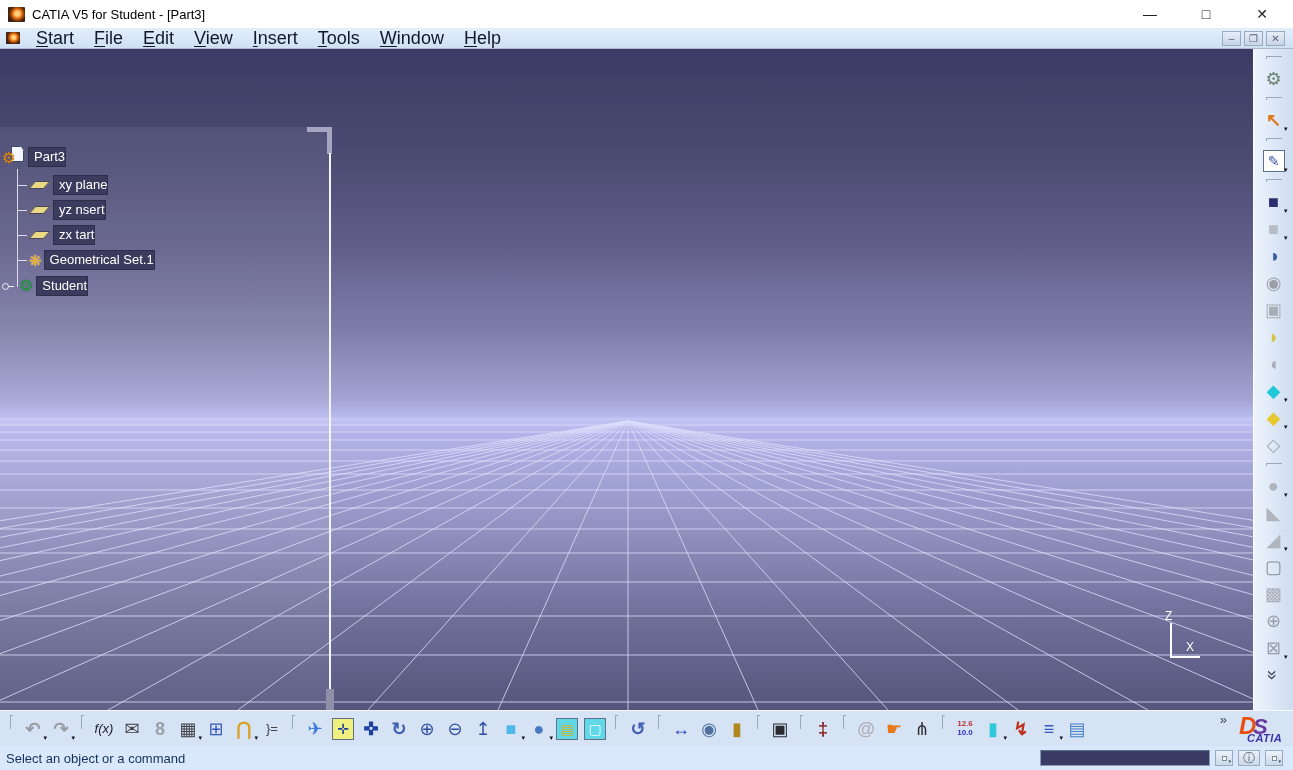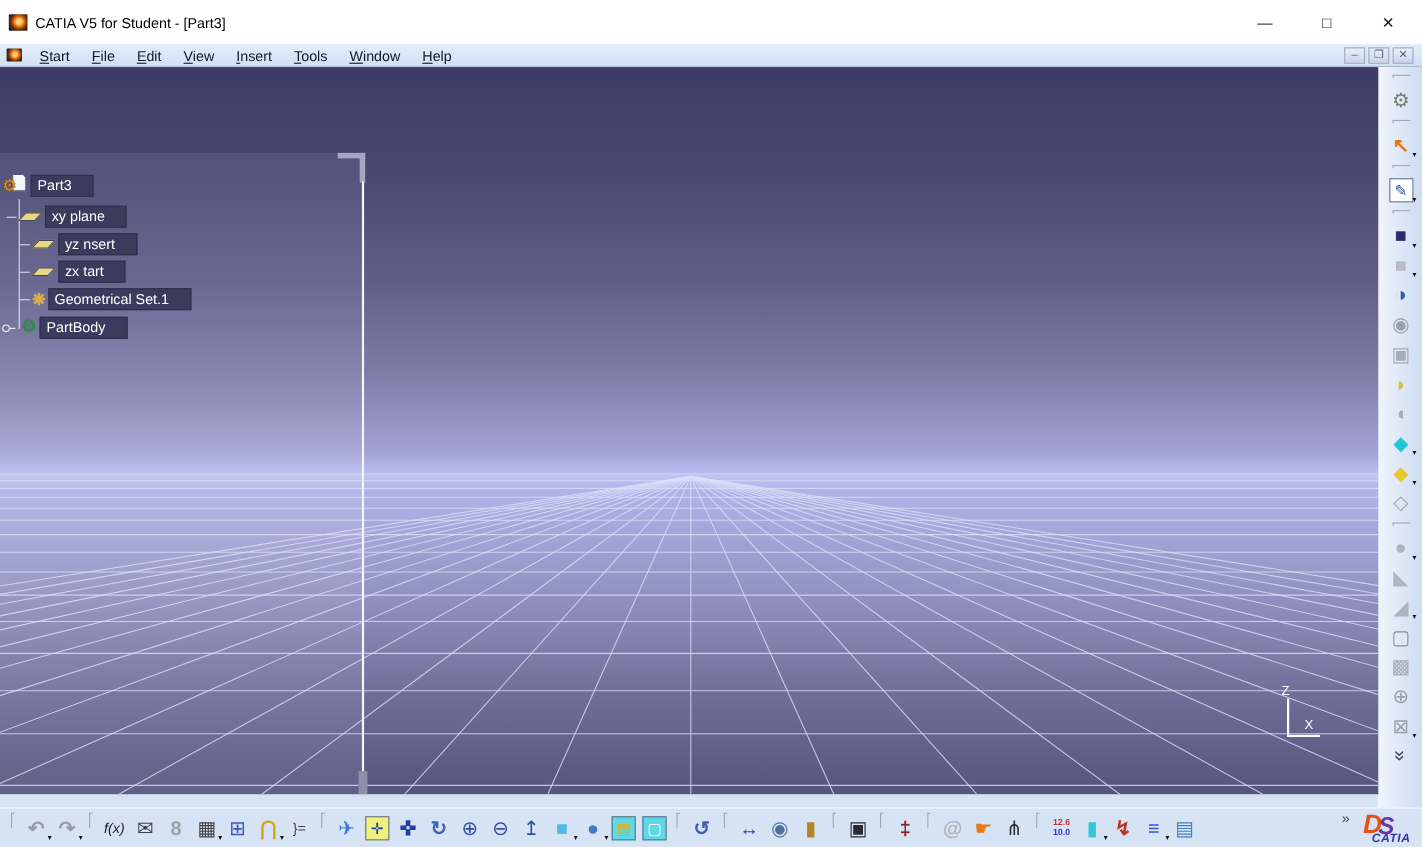--- a/index.html
+++ b/index.html
@@ -2,35 +2,35 @@
 <html><head>
 <meta charset="utf-8">
 <style>
   * { margin:0; padding:0; box-sizing:border-box; }
   html,body { width:1293px; height:770px; overflow:hidden;
     font-family:"Liberation Sans", sans-serif; }
   .window { width:1293px; height:770px; display:flex; flex-direction:column;
     background:#d6e3f5; position:relative; }
 
   
-  .titlebar { height:40px; background:#ffffff; display:flex; align-items:center;
+  .titlebar { height:28px; background:#ffffff; display:flex; align-items:center;
     padding:0 8px; flex:0 0 auto; }
   .app-icon { width:17px; height:15px; margin-right:7px; border-radius:1px;
     background:radial-gradient(circle at 55% 45%, #ffd27a 0 18%, #e86a10 38%, #5a2a08 62%, #101028 100%); }
   .title-text { font-size:13px; color:#000; }
   .win-controls { margin-left:auto; display:flex; align-items:center; gap:26px; padding-right:8px; }
   .win-btn { width:30px; height:22px; display:flex; align-items:center; justify-content:center;
     font-size:14px; color:#222; cursor:default; }
 
   
   .menubar { height:21px; background:linear-gradient(#e3eefb,#cfe0f4); display:flex;
     align-items:center; padding:0 4px; flex:0 0 auto; border-bottom:1px solid #aab8cc; }
   .mdi-icon { width:14px; height:12px; margin:0 6px 0 2px; border-radius:1px;
     background:radial-gradient(circle at 55% 45%, #ffd27a 0 18%, #e86a10 38%, #5a2a08 62%, #101028 100%); }
-  .menu-item { font-size:13px; color:#101828; padding:2px 10px; cursor:default; }
+  .menu-item { font-size:18px; color:#101828; padding:2px 10px; cursor:default; }
   .menu-item u { text-underline-offset:2px; }
   .mdi-controls { margin-left:auto; display:flex; gap:3px; padding-right:4px; }
   .mdi-btn { width:19px; height:15px; background:linear-gradient(#e8eef8,#c8d4e6);
     border:1px solid #9aaac0; font-size:10px; color:#56627a; display:flex;
     align-items:center; justify-content:center; }
 
   
   .main { flex:1 1 auto; display:flex; min-height:0; }
   .viewport { position:relative; width:1253px; height:661px; overflow:hidden;
     background:linear-gradient(#3c3b65 0%, #4b4a73 16%, #615f8a 30%, #807fab 43%,
@@ -44,21 +44,21 @@
   .tree-bracket-v { position:absolute; left:327px; top:78px; width:5px; height:27px; background:#a6a6c2; }
   .tree-line-v { position:absolute; left:329px; top:104px; width:2px; height:536px; background:#f4f4fc; }
   .tree-line-handle { position:absolute; left:326px; top:640px; width:8px; height:21px; background:#8f8fa9; }
 
   
   .spec-tree { position:absolute; left:0; top:98px; width:300px; font-size:13px; color:#fff; }
   .tree-trunk { position:absolute; left:17px; top:22px; width:1px; height:118px;
     background:rgba(240,240,250,0.85); }
   .tree-row { position:absolute; display:flex; align-items:center; height:20px; }
   .tree-row .stub { width:9px; height:1px; background:rgba(240,240,250,0.85); margin-right:1px; }
-  .tree-label { background:#3b3b5e; padding:1px 19px 2px 5px; white-space:nowrap;
+  .tree-label { background:#3b3b5e; padding:1px 0 2px 5px; white-space:nowrap;
     border:1px solid #2e2e4c; }
   .icon-part { position:relative; width:22px; height:22px; margin-right:2px; }
   .icon-part .paper { position:absolute; left:7px; top:0; width:13px; height:16px;
     background:#f4f6fa; border:1px solid #3a4a6a;
     clip-path:polygon(0 0, 70% 0, 100% 30%, 100% 100%, 0 100%); }
   .icon-part .gear { position:absolute; left:-2px; top:4px; font-size:15px; color:#e08818;
     text-shadow:0 0 1px #7a4a08; line-height:1; }
   .icon-plane { width:15px; height:8px; background:#ead982; border:1px solid #44445a;
     transform:skewX(-42deg); margin:0 6px 0 4px; }
   .icon-geoset { font-size:15px; color:#e8a828; margin:0 2px 0 1px; line-height:1;
@@ -215,21 +215,21 @@
         <div class="tree-trunk"></div>
 
         <div class="tree-row" style="left:4px; top:0;">
           <div class="icon-part">
             <div class="paper"></div>
               <div class="gear">⚙</div>
           </div>
           <div class="tree-label">Part3</div>
         </div>
 
-        <div class="tree-row" style="left:6px; top:28px;">
+        <div class="tree-row" style="left:18px; top:28px;">
           <div class="stub"></div>
           <div class="icon-plane"></div>
           <div class="tree-label">xy plane</div>
         </div>
 
         <div class="tree-row" style="left:18px; top:53px;">
           <div class="stub"></div>
           <div class="icon-plane"></div>
           <div class="tree-label">yz nsert</div>
         </div>
@@ -245,21 +245,21 @@
           <span class="icon-geoset">❋</span>
           <div class="tree-label">Geometrical Set.1</div>
         </div>
 
         <div class="tree-row" style="left:18px; top:129px;">
           <div class="pb-toggle">
             <div class="circ"></div>
               <div class="dash"></div>
           </div>
           <span class="icon-partbody">⚙</span>
-          <div class="tree-label">PartBody</div>
+          <div class="tree-label">Student</div>
         </div>
       </div>
 
       <div class="axis-ind">
         <div class="vline"></div>
           <div class="hline"></div>
         <div class="zl">Z</div>
         <div class="xl">X</div>
       </div>
     </div>
@@ -471,14 +471,29 @@
       <div class="bt-right">
         <div class="overflow-chevron">»</div>
         <div class="ds-logo">
           <span class="d">D</span>
           <span class="s">S</span>
           <span class="catia">CATIA</span>
         </div>
       </div>
     </div>
 
+  <div class="statusbar">
+    <div class="status-msg">Select an object or a command</div>
+    <div class="status-right">
+      <input class="power-input" value="" style="">
+      <div class="mini-btn">
+        <div class="sq"></div>
+          <div class="mcaret">▾</div>
+      </div>
+      <div class="mini-btn info-btn">ⓘ</div>
+      <div class="mini-btn">
+        <div class="sq"></div>
+          <div class="mcaret">▾</div>
+      </div>
+    </div>
+  </div>
 
 </div>
 
 </body></html>

